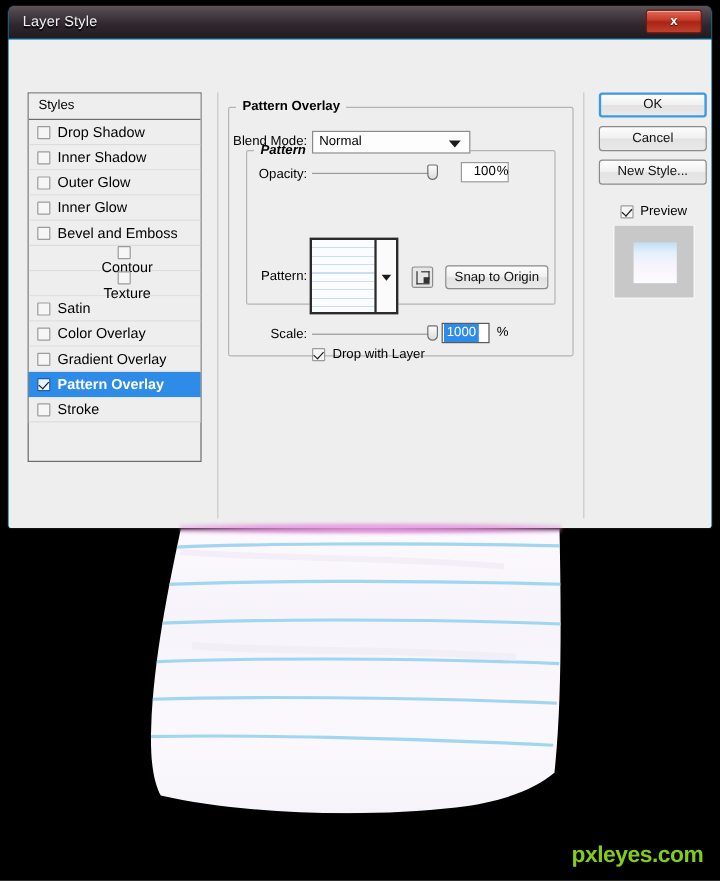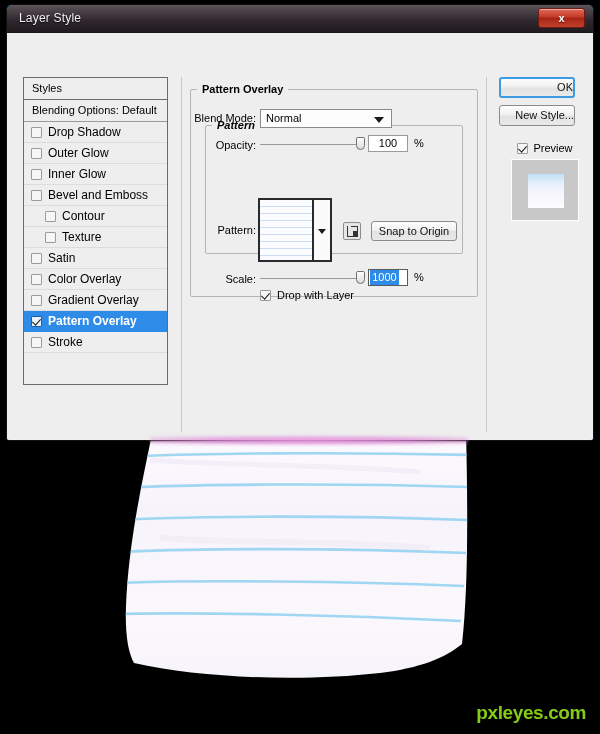--- a/index.html
+++ b/index.html
@@ -90,21 +90,21 @@
   .style-row {
     height: 21px;
     display: flex; align-items: center;
     padding-left: 7px;
     font-size: 12px; color: #000;
     border-bottom: 1px solid #dcdcdc;
     background: #eeeeee;
     cursor: pointer;
     white-space: nowrap;
   }
-  .style-row.indent { padding-left: 21px; }
+  .style-row.indent { padding-left: 21px; flex-direction: column; }
   .style-row.selected {
     background: #2e8ce8;
     color: #ffffff;
     font-weight: bold;
     border-bottom-color: #2e8ce8;
   }
 
   .cb {
     width: 11px; height: 11px;
     border: 1px solid #9b9b9b;
@@ -274,21 +274,21 @@
 
   #link-row {
     position: absolute; left: 250px; top: 199px;
     font-size: 11px;
     display: flex; align-items: center;
     cursor: pointer;
   }
 
   
   #right-col { position: absolute; left: 492px; top: 44px; width: 92px; }
-  .rbtn { width: 76px; height: 21px; line-height: 19px; margin-bottom: 7px; text-align: right; }
+  .rbtn { width: 90px; height: 21px; line-height: 19px; margin-bottom: 7px; }
   #ok-btn {
     border: 2px solid #3b9ae1;
     line-height: 17px;
   }
   #preview-row {
     display: flex; align-items: center; justify-content: center;
     font-size: 11px; margin-top: 16px; margin-bottom: 5px;
     cursor: pointer;
   }
   #preview-row .cb { margin-right: 5px; }
@@ -371,25 +371,28 @@
 
   <div id="titlebar">
     <div id="title-text">Layer Style</div>
     <div id="close-btn">x</div>
   </div>
 
   <div id="dialog-body">
 
     <div id="styles-panel">
       <div class="panel-header">Styles</div>
-      <div id="blending-row">Blending Options: Default</div>
       <div id="style-list">
           <div class="style-row">
             <span class="cb"></span>
             <span>Drop Shadow</span>
+          </div>
+          <div class="style-row">
+            <span class="cb"></span>
+            <span>Inner Shadow</span>
           </div>
           <div class="style-row">
             <span class="cb"></span>
             <span>Outer Glow</span>
           </div>
           <div class="style-row">
             <span class="cb"></span>
             <span>Inner Glow</span>
           </div>
           <div class="style-row">
@@ -441,21 +444,21 @@
       <div id="blend-select">
         <span>Normal</span>
         <span id="blend-arrow"></span>
       </div>
 
       <div class="row-label" style="left:8px; top:62px; width:66px;">Opacity:</div>
       <div class="row" style="left:78px; top:58px; width:160px; height:18px;">
         <div class="slider-track" style="left:0; width:102px;"></div>
         <div class="slider-thumb" style="left:96px;"></div>
       </div>
-      <div class="numfield" style="left:186px; top:58px;">100</div>
+      <div class="numfield" style="left:202px; top:58px;">100</div>
       <div class="pct" style="left:232px; top:60px;">%</div>
 
       <div class="row-label" style="left:8px; top:147px; width:66px;">Pattern:</div>
       <div id="pattern-swatch" style="left:76px; top:121px;">
         <div id="swatch-img"></div>
         <div id="swatch-drop"></div>
       </div>
       <div id="new-pattern-btn" style="left:161px; top:145px;">
         <span class="glyph"></span>
       </div>
@@ -473,20 +476,21 @@
 
       <div id="link-row" style="left:78px; top:212px;">
         <span class="cb checked"></span>
         <span>Drop with Layer</span>
       </div>
 
     </div>
 
     <div id="right-col">
       <div class="btn rbtn" id="ok-btn">OK</div>
+      <div class="btn rbtn">Cancel</div>
       <div class="btn rbtn">New Style...</div>
       <div id="preview-row">
         <span class="cb checked"></span>
         <span>Preview</span>
       </div>
       <div id="preview-thumb">
         <div id="preview-inner"></div>
       </div>
     </div>
 

